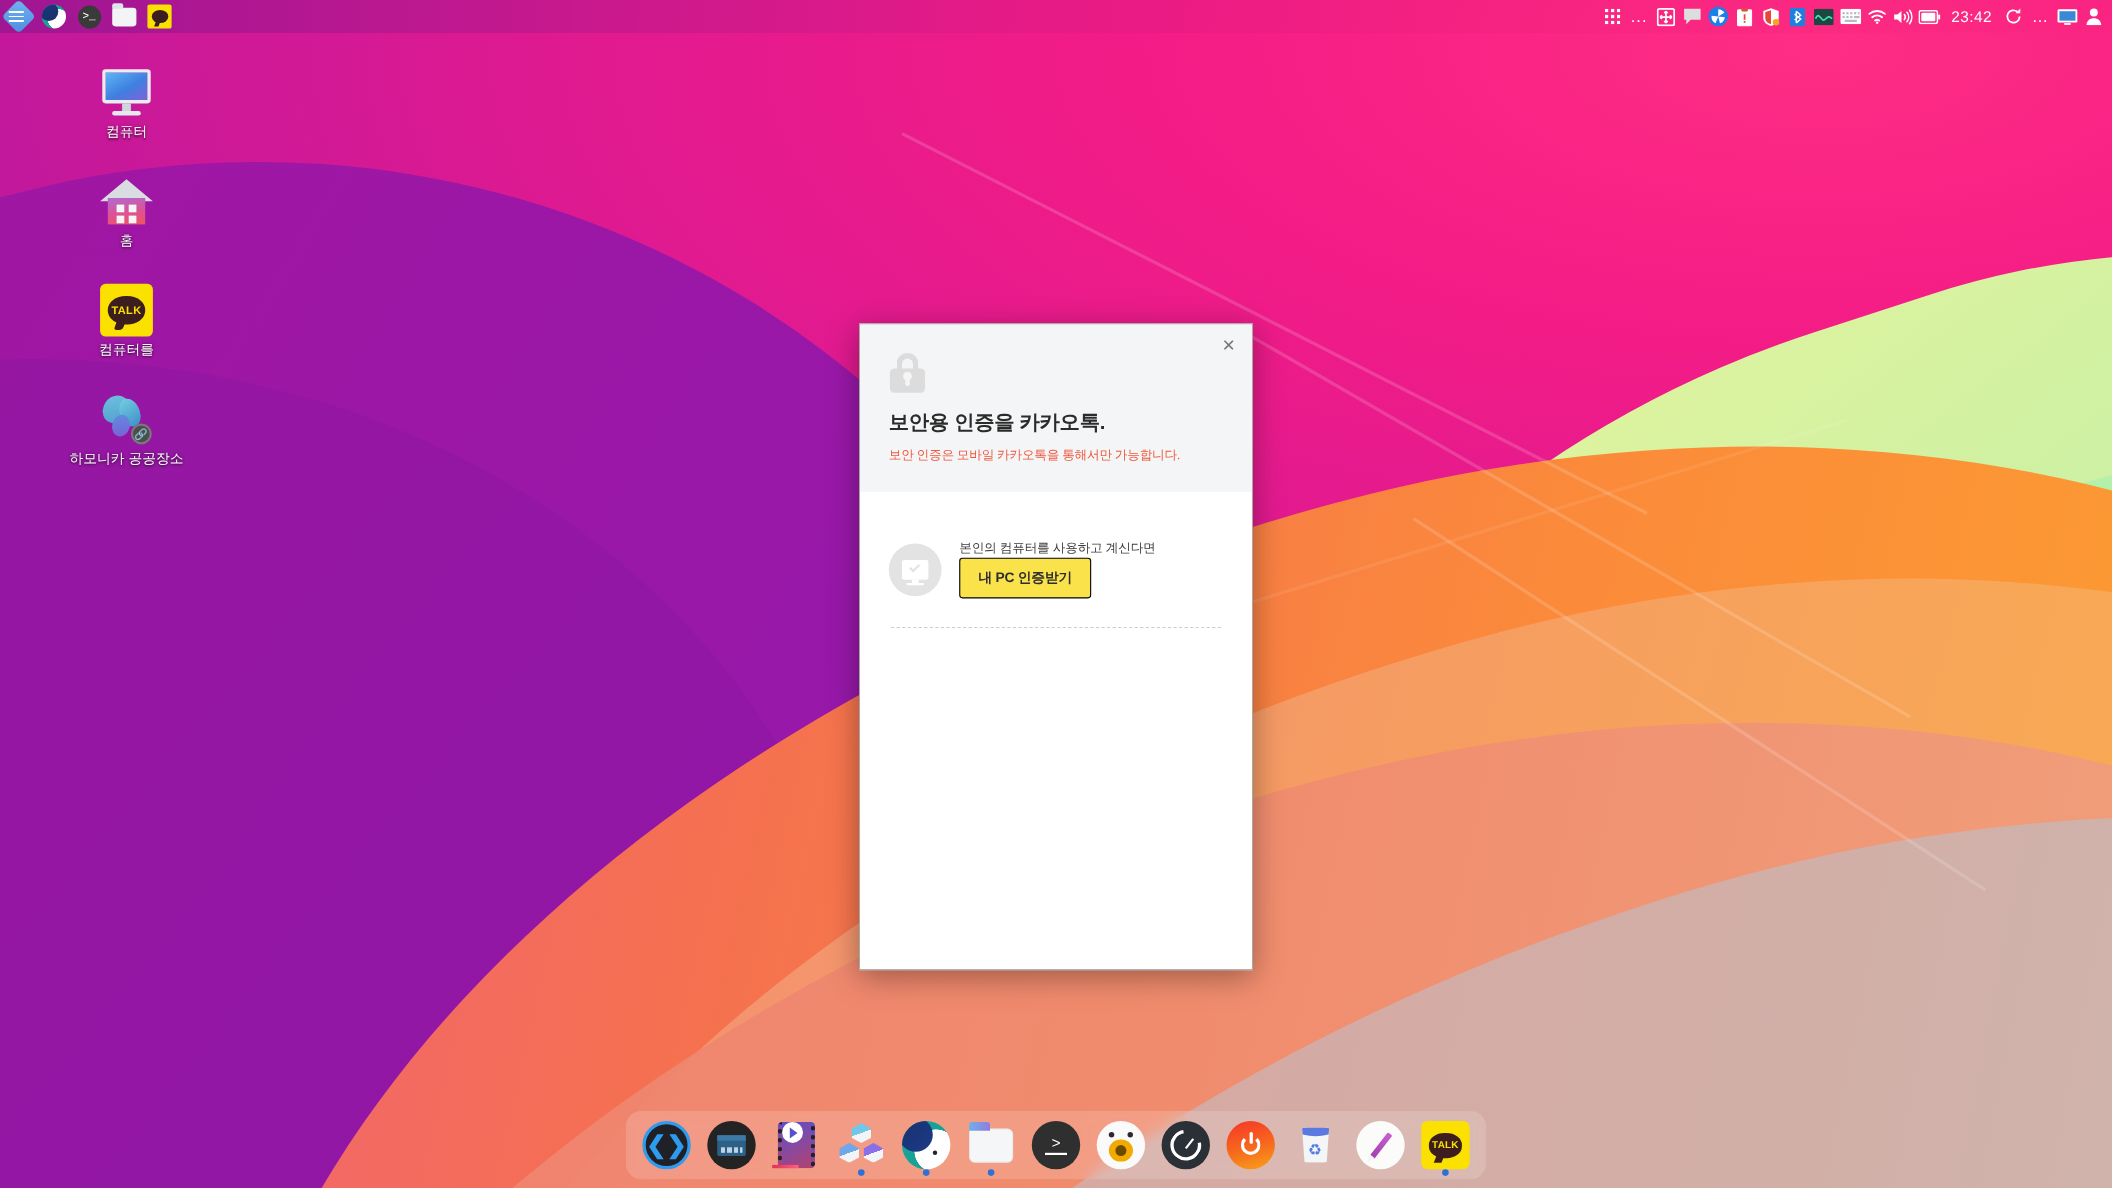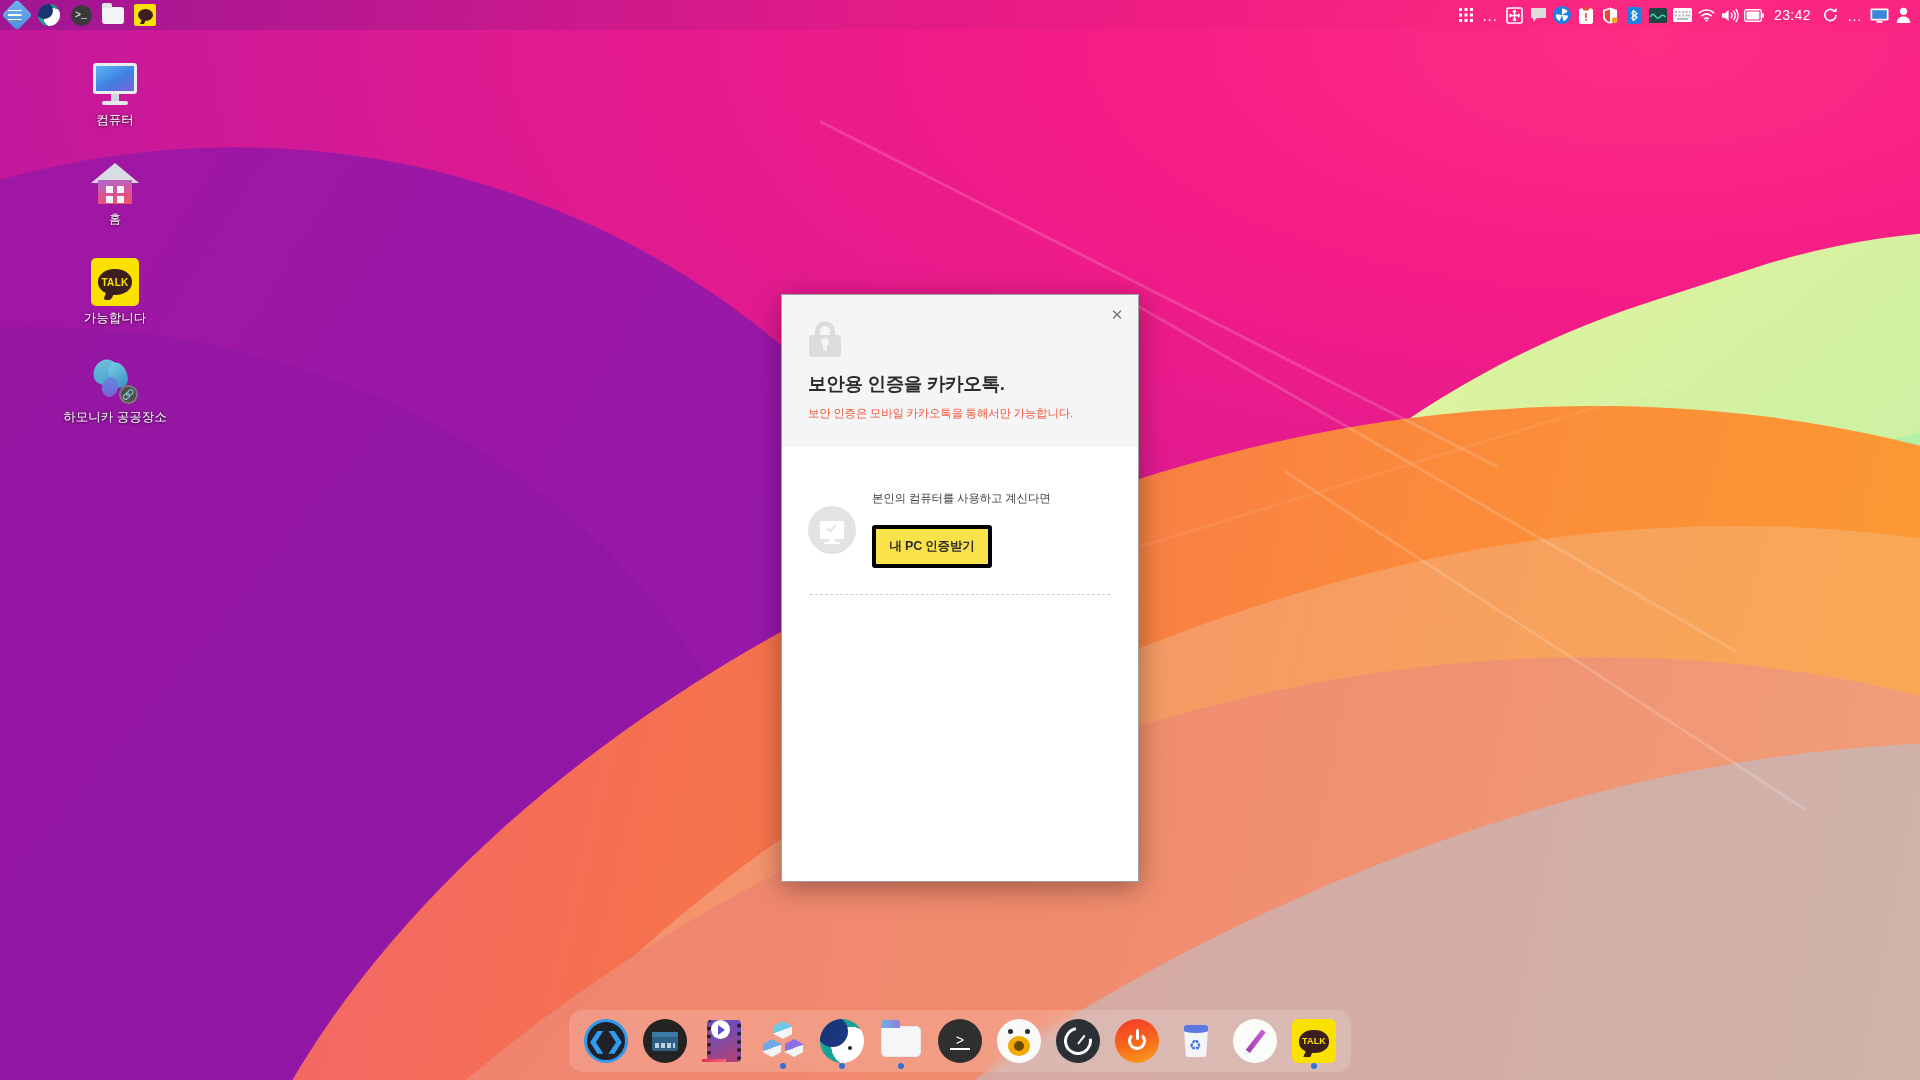--- a/index.html
+++ b/index.html
@@ -355,24 +355,24 @@
     width:48px;height:48px;border-radius:50%;background:#e3e3e3;flex:0 0 48px;
     display:flex;align-items:center;justify-content:center; position:relative;
   }
   .mon{ width:24px;height:18px;border-radius:2px; background:#fff; position:relative; }
   .mon .chk{ position:absolute; left:7px; top:4px; width:9px;height:5px; border-left:2px solid #e3e3e3;border-bottom:2px solid #e3e3e3; transform: rotate(-45deg); }
   .mon::after{ content:""; position:absolute; left:9px; top:18px; width:6px;height:4px; background:#fff;}
   .mon::before{ content:""; position:absolute; left:4px; top:21px; width:16px;height:2.5px; background:#fff; border-radius:1px;}
   .side-mon{ position:absolute; top:18px; width:9px;height:9px; border:2px solid #fff; border-radius:1px;}
   .side-mon.l{ left:3px; border-right:none;}
   .side-mon.r{ right:3px; border-left:none;}
-  .opt-texts{ display:flex; flex-direction:column; gap:19px; }
+  .opt-texts{ display:flex; flex-direction:column; gap:1px; }
   .opt-label{ font-size:11.5px; color:#3c3c3c; letter-spacing:-.2px; }
   .opt-btn{
-    background:#FAE24B; border:4px solid #000000; border-radius:3px;
+    background:#FAE24B; border:1px solid #000000; border-radius:3px;
     color:#2d2d2d; font-size:12.5px; font-weight:600; letter-spacing:-.2px;
     padding: 9px 0; width:120px; text-align:center; cursor:pointer;
     font-family:"Liberation Sans","DejaVu Sans",sans-serif;
   }
   .divider{
     border-top: 1px dashed #cfcfcf; height:0; margin: 0 2px;
   }
 </style>
 </head>
 <body>
@@ -572,21 +572,21 @@
     </div>
     <div class="dlabel">홈</div>
   </div>
 
   <div class="desk-icon" style="left:61px; top:258px;">
     <div class="glyph g-kakao">
       <div class="bubble">
           <span>TALK</span>
         </div>
     </div>
-    <div class="dlabel">가능합니다</div>
+    <div class="dlabel">컴퓨터를</div>
   </div>
 
   <div class="desk-icon" style="left:61px; top:357px;">
     <div class="glyph g-community">
       <div class="blob1"></div>
         <div class="blob2"></div>
         <div class="blob3"></div>
       <div class="link">🔗</div>
     </div>
     <div class="dlabel">하모니카 공공장소</div>

